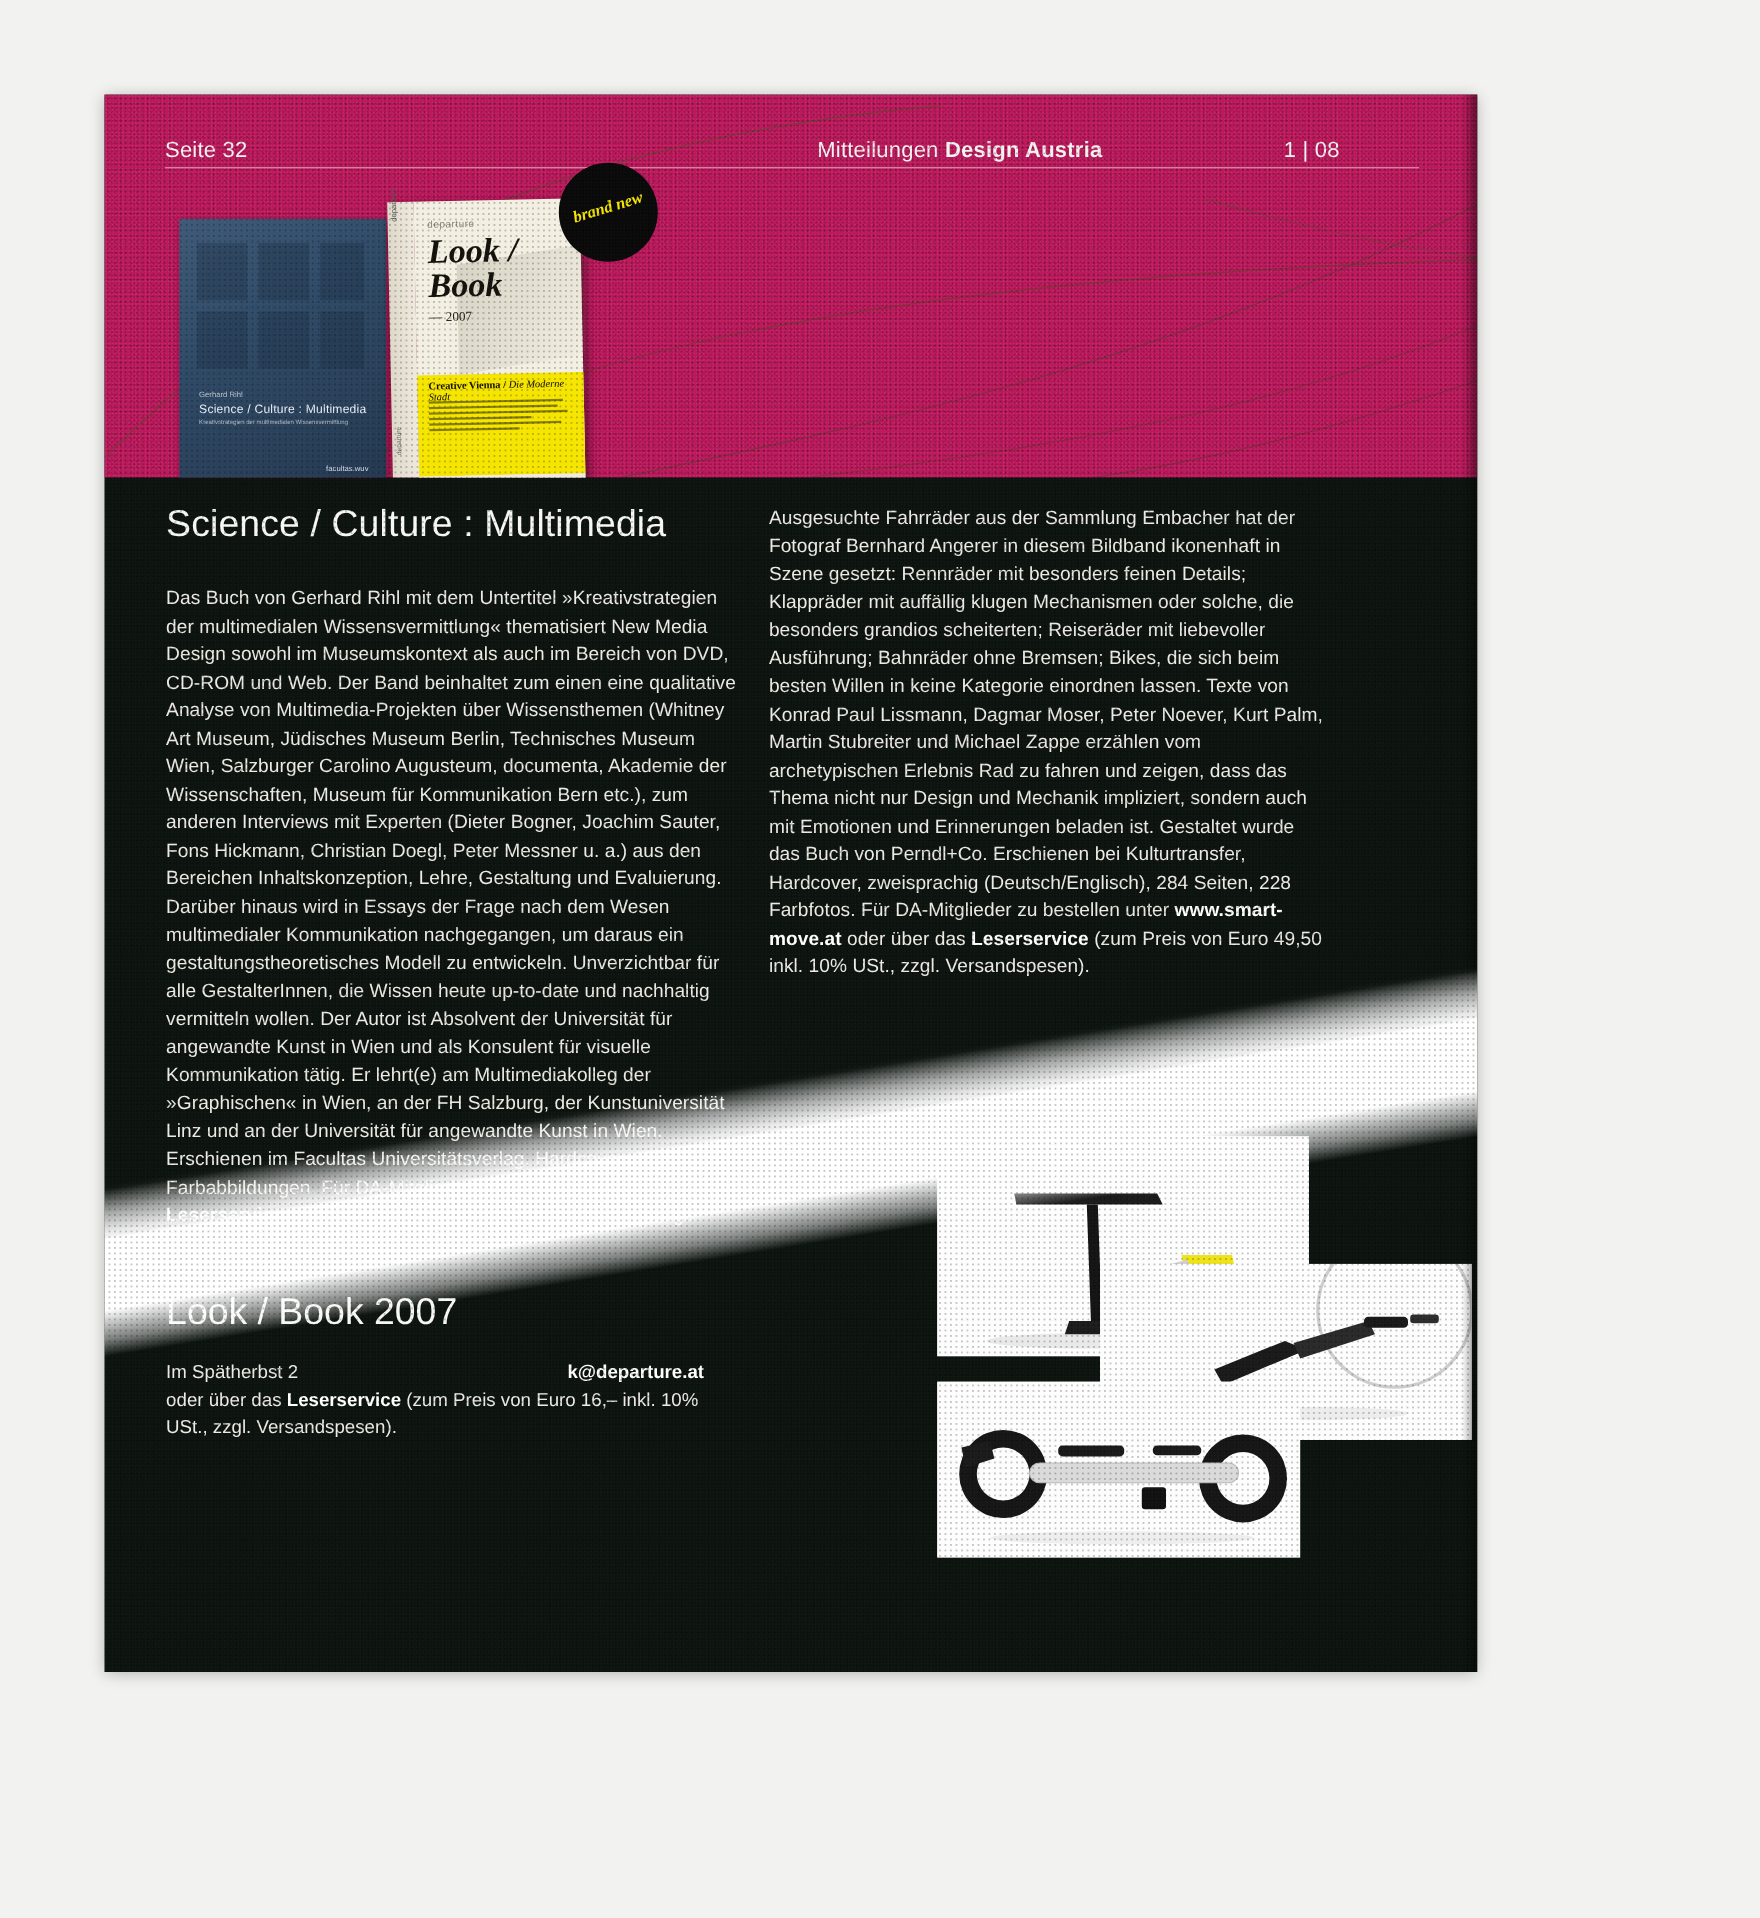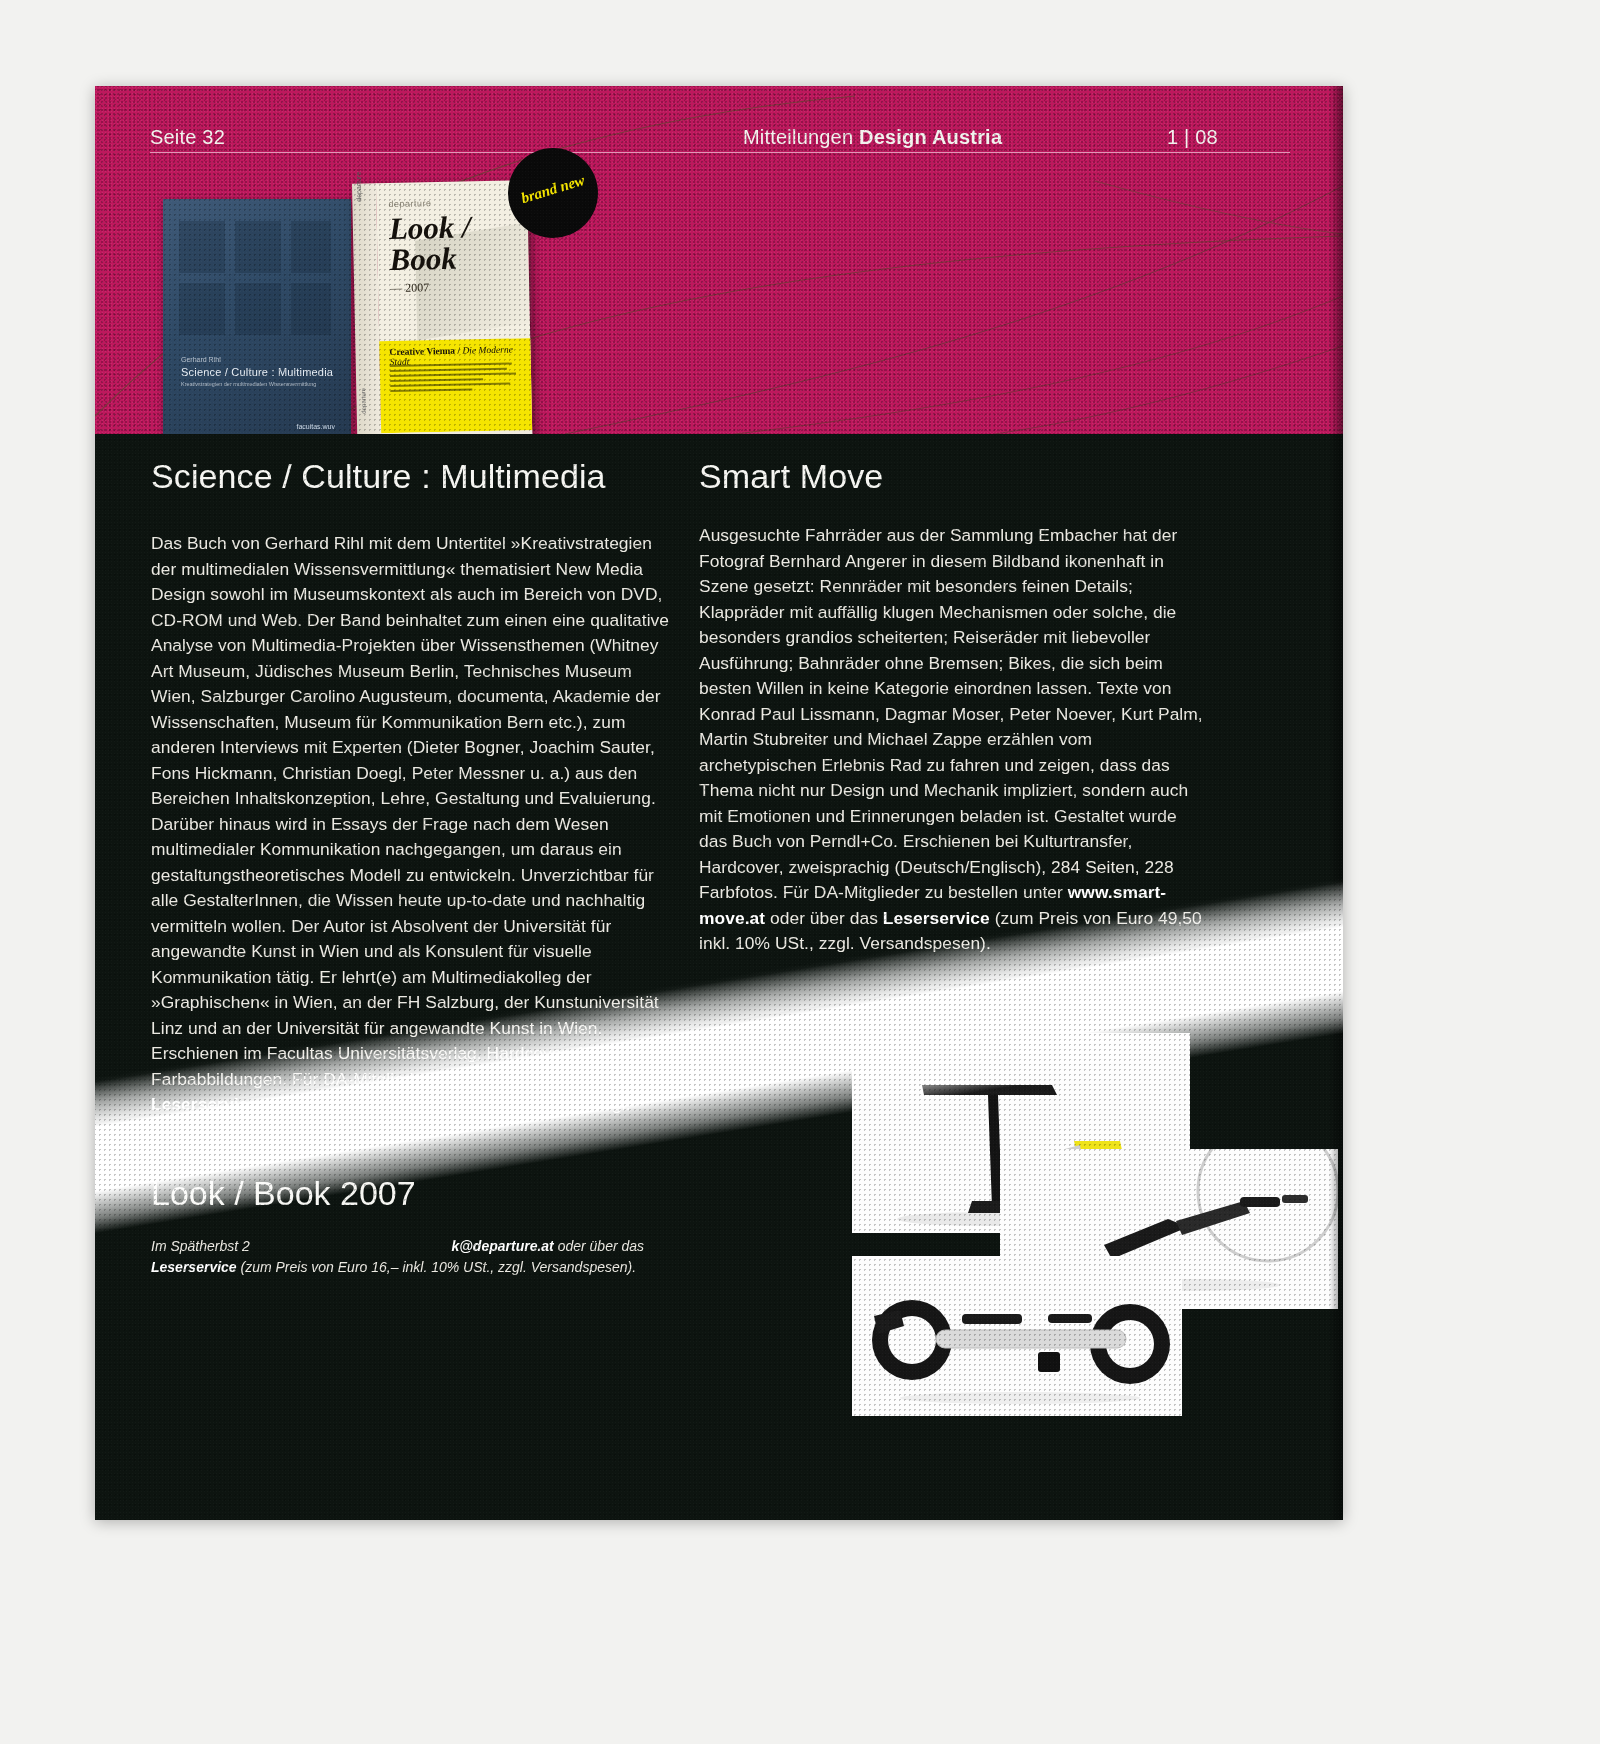--- a/index.html
+++ b/index.html
@@ -207,21 +207,21 @@
   h2.lb-head{
     position:absolute;
     left:56px; top:1088px;
     margin:0;
     font-weight:300;font-size:34px;color:#f6f6f2;
   }
   p.lb-body{
     position:absolute;
     left:56px; top:1150px; width:520px;
     margin:0;
-    font-size:14px;line-height:1.465;color:#eceae3;font-style:italic;
+    font-size:17px;line-height:1.465;color:#eceae3;
   }
   p.lb-body b{font-weight:bold;color:#fff;}
 
   
   .photo{
     position:absolute;
     background:#fdfdfd;
     overflow:hidden;
   }
   .ph1{left:757px; top:947px; width:338px; height:200px;}
@@ -341,21 +341,20 @@
       <span>brand new</span>
     </div>
   </div>
 
   <div class="col col-left">
     <h2 class="sec">Science / Culture : Multimedia</h2>
     <p class="body"><span>Das Buch von Gerhard Rihl mit dem Untertitel »Kreativstrategien der multimedialen Wissensvermittlung« thematisiert New Media Design sowohl im Museumskontext als auch im Bereich von DVD, CD-ROM und Web. Der Band beinhaltet zum einen eine qualitative Analyse von Multimedia-Projekten über Wissensthemen (Whitney Art Museum, Jüdisches Museum Berlin, Technisches Museum Wien, Salzburger Carolino Augusteum, documenta, Akademie der Wissenschaften, Museum für Kommunikation Bern etc.), zum anderen Interviews mit Experten (Dieter Bogner, Joachim Sauter, Fons Hickmann, Christian Doegl, Peter Messner u. a.) aus den Bereichen Inhaltskonzeption, Lehre, Gestaltung und Evaluierung. Darüber hinaus wird in Essays der Frage nach dem Wesen multimedialer Kommunikation nachgegangen, um daraus ein gestaltungstheoretisches Modell zu entwickeln. Unverzichtbar für alle GestalterInnen, die Wissen heute up-to-date und nachhaltig vermitteln wollen. Der Autor ist Absolvent der Universität für angewandte Kunst in Wien und als Konsulent für visuelle Kommunikation tätig. Er lehrt(e) am Multimediakolleg der »Graphischen« in Wien, an der FH Salzburg, der Kunstuniversität Linz und an der Universität für angewandte Kunst in Wien. Erschienen im Facultas Universitätsverlag, Hardcover, 152 Seiten, Farbabbildungen. Für DA-Mitglieder zu bestellen über das </span><b>Leserservice</b><span> (zum Preis von Euro 19,90 inkl. 10% USt., zzgl. Versandspesen).</span></p>
   </div>
 
   <div class="col col-right">
-    <h2 class="sec sec2">Smart Move</h2>
     <p class="body"><span>Ausgesuchte Fahrräder aus der Sammlung Embacher hat der Fotograf Bernhard Angerer in diesem Bildband ikonenhaft in Szene gesetzt: Rennräder mit besonders feinen Details; Klappräder mit auffällig klugen Mechanismen oder solche, die besonders grandios scheiterten; Reiseräder mit liebevoller Ausführung; Bahnräder ohne Bremsen; Bikes, die sich beim besten Willen in keine Kategorie einordnen lassen. Texte von Konrad Paul Lissmann, Dagmar Moser, Peter Noever, Kurt Palm, Martin Stubreiter und Michael Zappe erzählen vom archetypischen Erlebnis Rad zu fahren und zeigen, dass das Thema nicht nur Design und Mechanik impliziert, sondern auch mit Emotionen und Erinnerungen beladen ist. Gestaltet wurde das Buch von Perndl+Co. Erschienen bei Kulturtransfer, Hardcover, zweisprachig (Deutsch/Englisch), 284 Seiten, 228 Farbfotos. Für DA-Mitglieder zu bestellen unter </span><b>www.smart-move.at</b><span> oder über das </span><b>Leserservice</b><span> (zum Preis von Euro 49,50 inkl. 10% USt., zzgl. Versandspesen).</span></p>
   </div>
 
   <h2 class="lb-head">Look / Book 2007</h2>
   <p class="lb-body"><span>Im Spätherbst 2</span><span style="opacity:.0">utsch/</span><span style="opacity:.0">tglieder zu bestellen unter</span>&nbsp;<b>k@departure.at</b><span> oder über das </span><b>Leserservice</b><span> (zum Preis von Euro 16,– inkl. 10% USt., zzgl. Versandspesen).</span></p>
 
   <div class="photo ph1">
     <svg width="338" height="200" viewBox="0 0 338 200">
       <rect width="338" height="200" fill="#fdfdfd"></rect>
       <ellipse cx="140" cy="186" rx="95" ry="7" fill="#e9e9e9"></ellipse>

